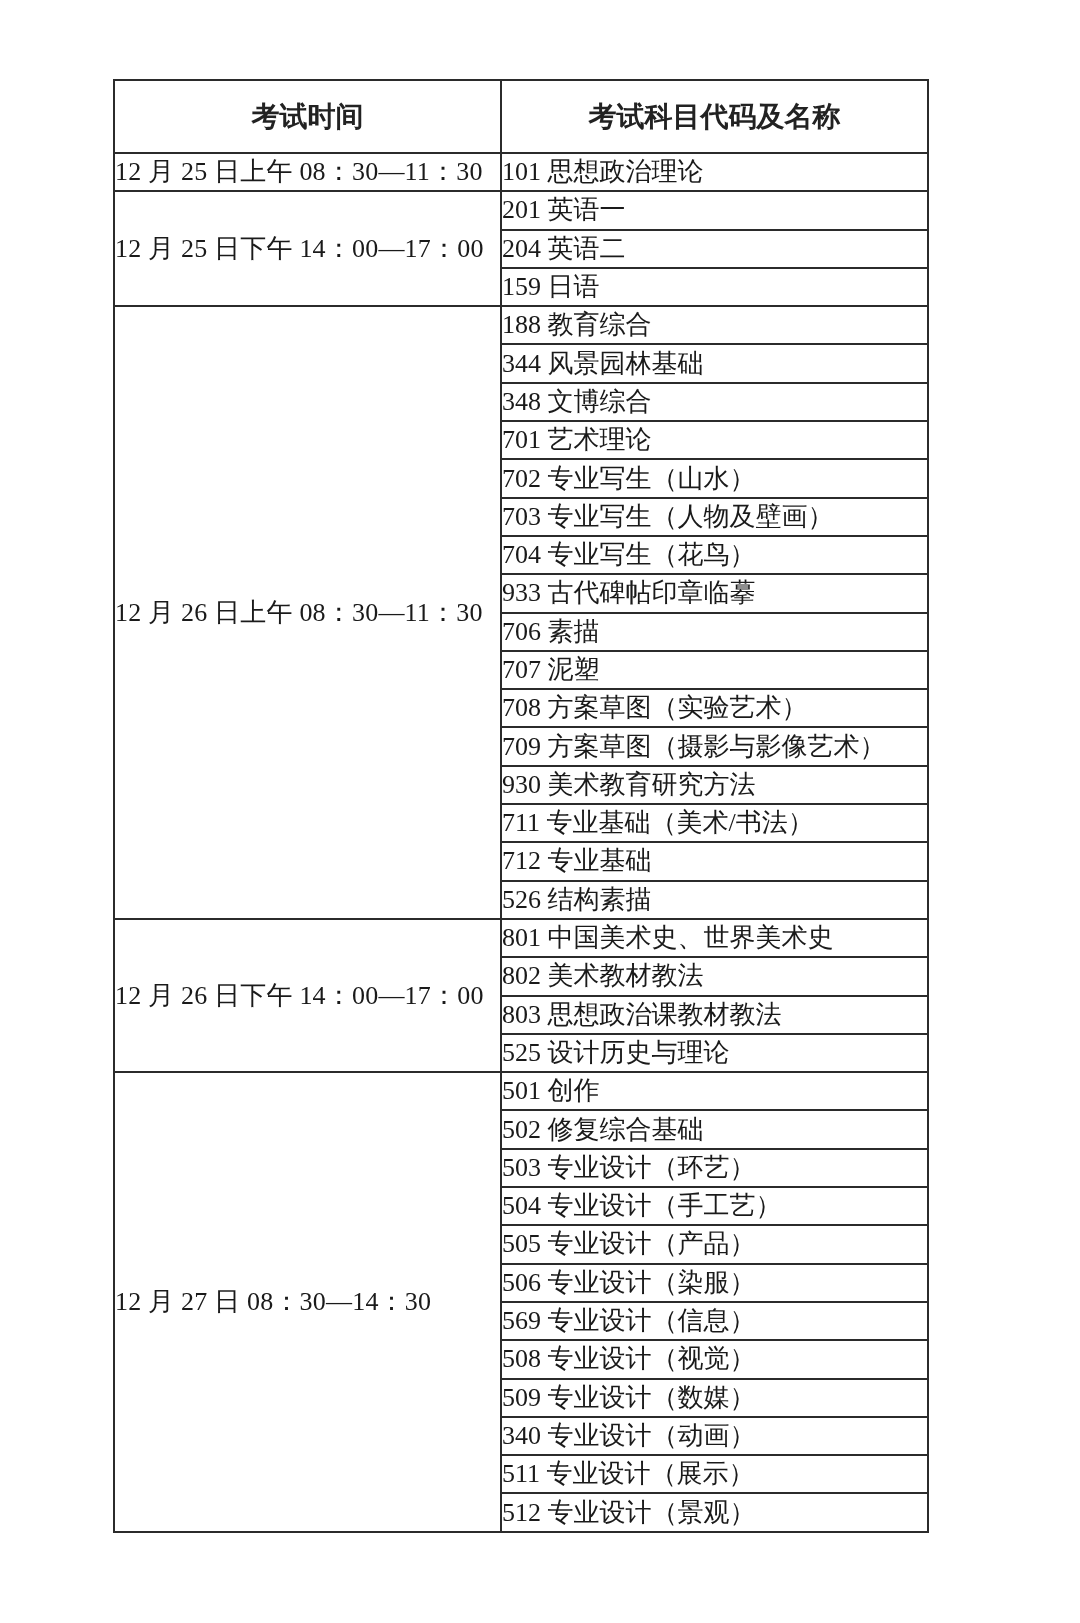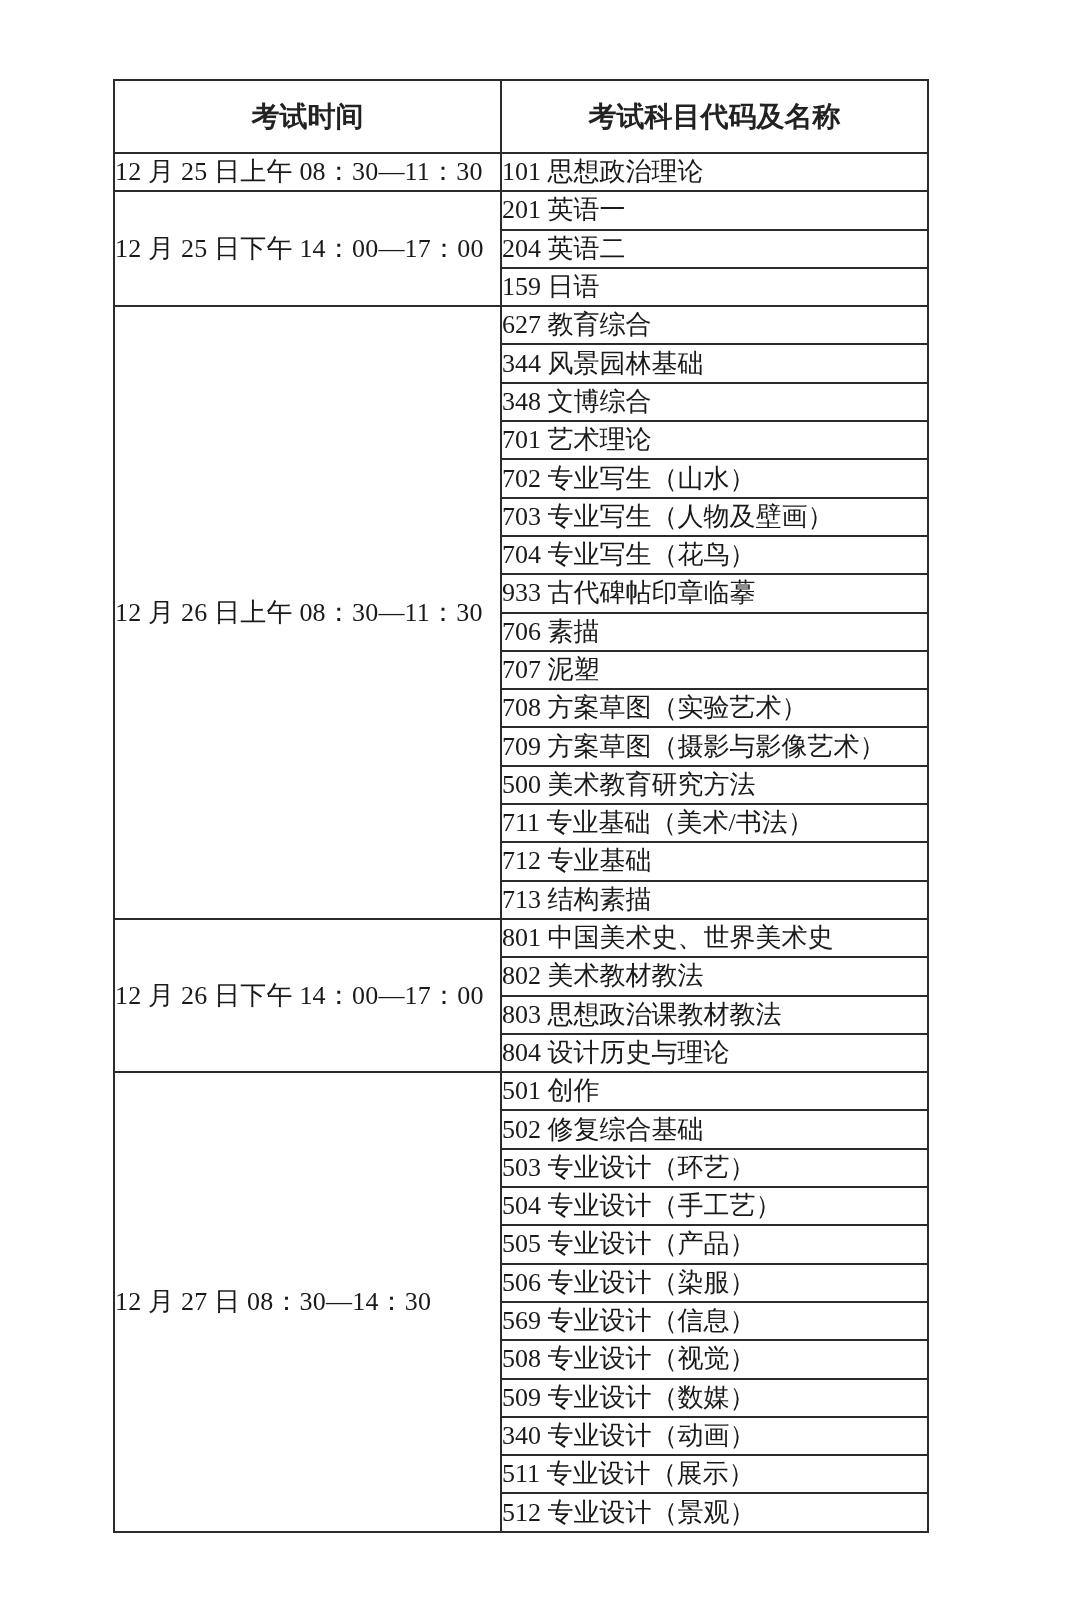--- a/index.html
+++ b/index.html
@@ -44,21 +44,21 @@
         <td class="subj">201 英语一</td>
       </tr>
       <tr>
         <td class="subj">204 英语二</td>
       </tr>
       <tr>
         <td class="subj">159 日语</td>
       </tr>
       <tr>
         <td class="time" rowspan="16">12 月 26 日上午 08：30—11：30</td>
-        <td class="subj">627 教育综合</td>
+        <td class="subj">188 教育综合</td>
       </tr>
       <tr>
         <td class="subj">344 风景园林基础</td>
       </tr>
       <tr>
         <td class="subj">348 文博综合</td>
       </tr>
       <tr>
         <td class="subj">701 艺术理论</td>
       </tr>
@@ -80,43 +80,43 @@
       <tr>
         <td class="subj">707 泥塑</td>
       </tr>
       <tr>
         <td class="subj">708 方案草图（实验艺术）</td>
       </tr>
       <tr>
         <td class="subj">709 方案草图（摄影与影像艺术）</td>
       </tr>
       <tr>
-        <td class="subj">500 美术教育研究方法</td>
+        <td class="subj">930 美术教育研究方法</td>
       </tr>
       <tr>
         <td class="subj">711 专业基础（美术/书法）</td>
       </tr>
       <tr>
         <td class="subj">712 专业基础</td>
       </tr>
       <tr>
-        <td class="subj">713 结构素描</td>
+        <td class="subj">526 结构素描</td>
       </tr>
       <tr>
         <td class="time" rowspan="4">12 月 26 日下午 14：00—17：00</td>
         <td class="subj">801 中国美术史、世界美术史</td>
       </tr>
       <tr>
         <td class="subj">802 美术教材教法</td>
       </tr>
       <tr>
         <td class="subj">803 思想政治课教材教法</td>
       </tr>
       <tr>
-        <td class="subj">804 设计历史与理论</td>
+        <td class="subj">525 设计历史与理论</td>
       </tr>
       <tr>
         <td class="time" rowspan="12">12 月 27 日 08：30—14：30</td>
         <td class="subj">501 创作</td>
       </tr>
       <tr>
         <td class="subj">502 修复综合基础</td>
       </tr>
       <tr>
         <td class="subj">503 专业设计（环艺）</td>

